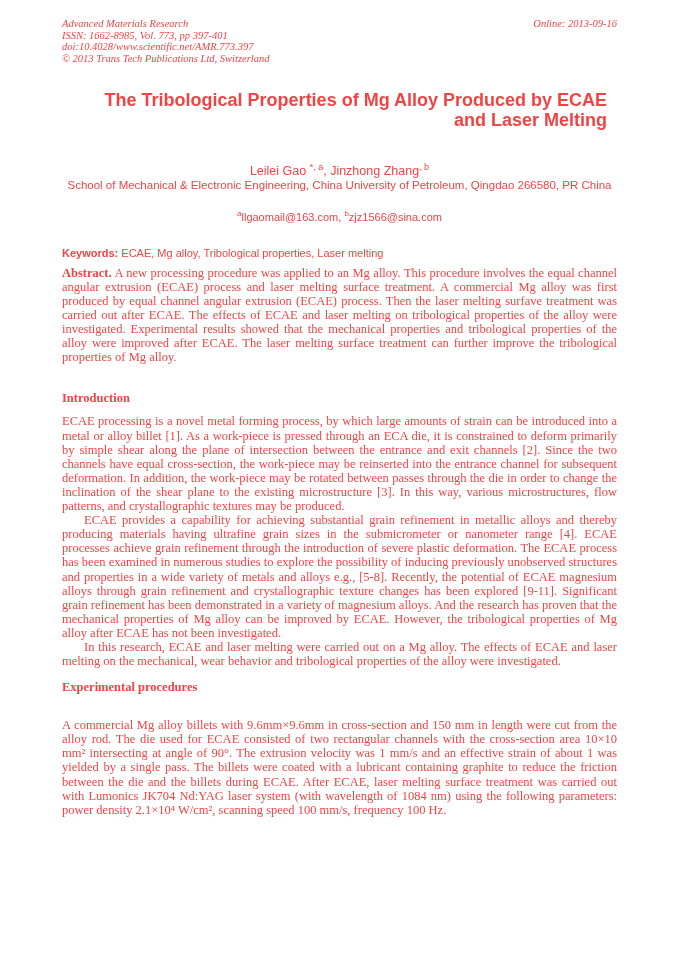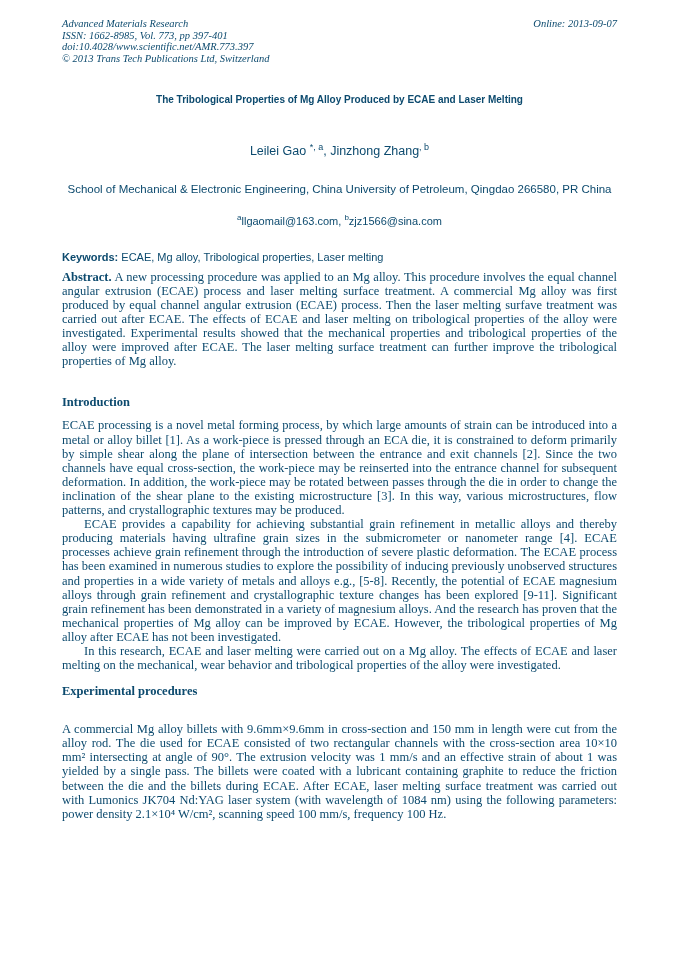--- a/index.html
+++ b/index.html
@@ -1,21 +1,21 @@
 <!DOCTYPE html>
 <html><head>
 <meta charset="utf-8">
 <style>
   html, body { margin: 0; padding: 0; background: #ffffff; }
   .page {
     width: 678px;
     height: 959px;
     box-sizing: border-box;
     background: #ffffff;
-    color: #0c4a6e;
+    color: #ef4444;
     padding: 18px 61px 0 62px;
     font-family: "Liberation Serif", serif;
     overflow: hidden;
     position: relative;
   }
   
   .jheader {
     display: flex;
     justify-content: space-between;
     align-items: flex-start;
@@ -23,38 +23,38 @@
     font-style: italic;
     font-size: 10.5px;
     line-height: 11.5px;
   }
   .jheader .left div { white-space: nowrap; }
   .jheader .right { white-space: nowrap; }
   
   .title {
     font-family: "Liberation Sans", sans-serif;
     font-weight: bold;
-    font-size: 10px;
+    font-size: 18px;
     line-height: 20px;
-    text-align: center;
+    text-align: right;
     margin: 26px 10px 0 10px;
   }
   .authors {
     font-family: "Liberation Sans", sans-serif;
     font-size: 12.5px;
     text-align: center;
     margin-top: 32px;
   }
   .authors sup { font-size: 9px; }
   .affiliation {
     font-family: "Liberation Sans", sans-serif;
     font-size: 11.5px;
     line-height: 14px;
     text-align: center;
-    margin-top: 24px;
+    margin-top: 0;
   }
   .emails {
     font-family: "Liberation Sans", sans-serif;
     font-size: 11px;
     text-align: center;
     margin-top: 17px;
   }
   .emails sup { font-size: 8px; }
   .keywords {
     font-family: "Liberation Sans", sans-serif;
@@ -85,21 +85,21 @@
 
 <div class="page">
 
   <div class="jheader">
     <div class="left">
       <div>Advanced Materials Research</div>
       <div>ISSN: 1662-8985, Vol. 773, pp 397-401</div>
       <div>doi:10.4028/www.scientific.net/AMR.773.397</div>
       <div>© 2013 Trans Tech Publications Ltd, Switzerland</div>
     </div>
-    <div class="right">Online: 2013-09-07</div>
+    <div class="right">Online: 2013-09-16</div>
   </div>
 
   <h1 class="title">The Tribological Properties of Mg Alloy Produced by ECAE and Laser Melting</h1>
 
   <div class="authors"><span>Leilei Gao </span><sup>*, a</sup><span>, </span><span>Jinzhong Zhang</span><sup>, b</sup></div>
 
   <div class="affiliation">School of Mechanical &amp; Electronic Engineering, China University of Petroleum, Qingdao 266580, PR China</div>
 
   <div class="emails"><sup>a</sup><span>llgaomail@163.com</span><span>, </span><sup>b</sup><span>zjz1566@sina.com</span></div>
 

